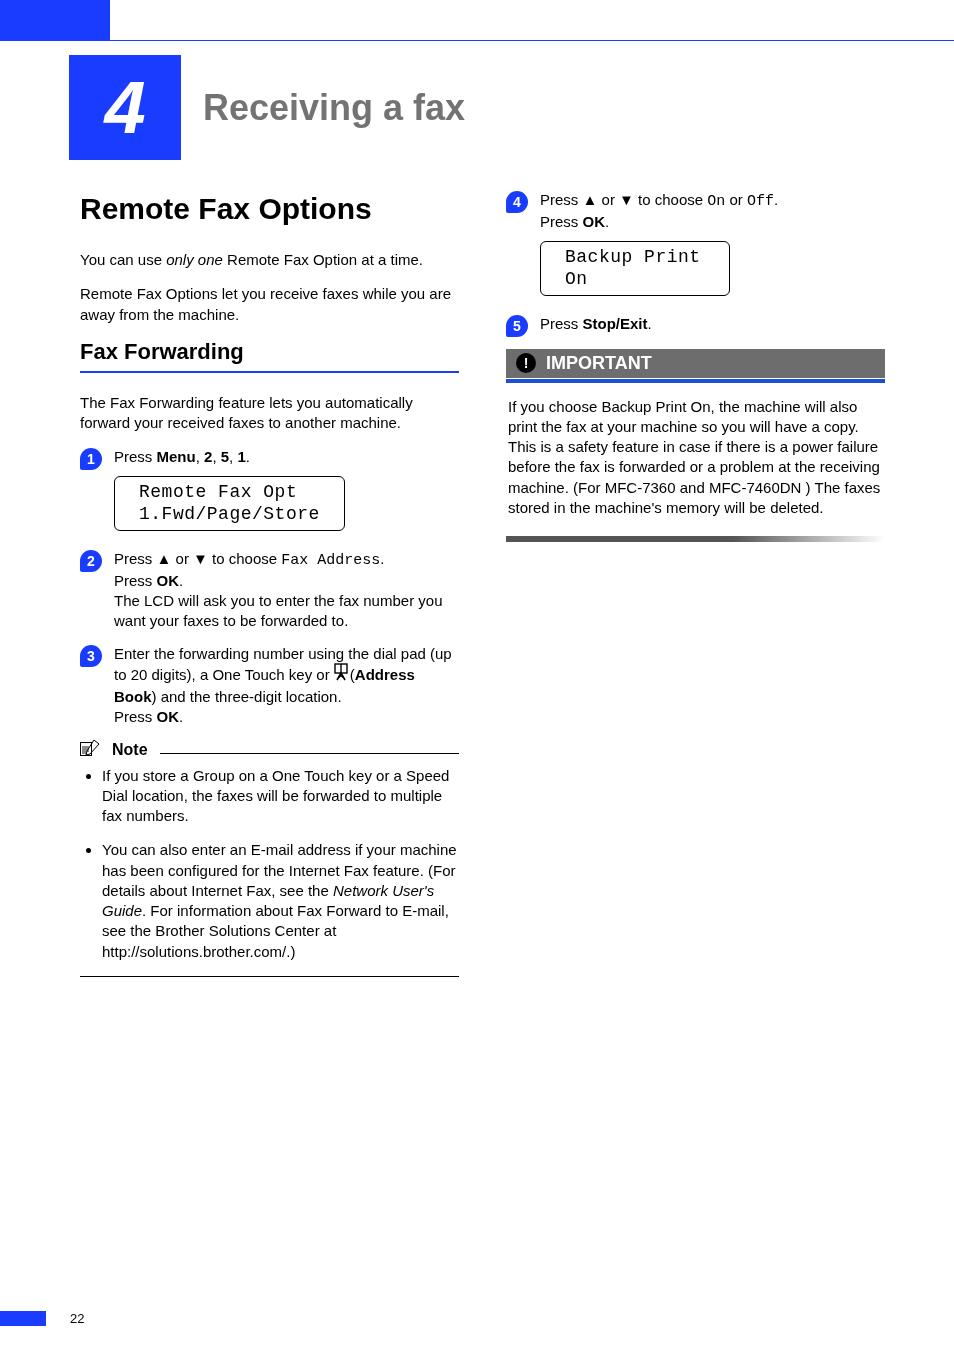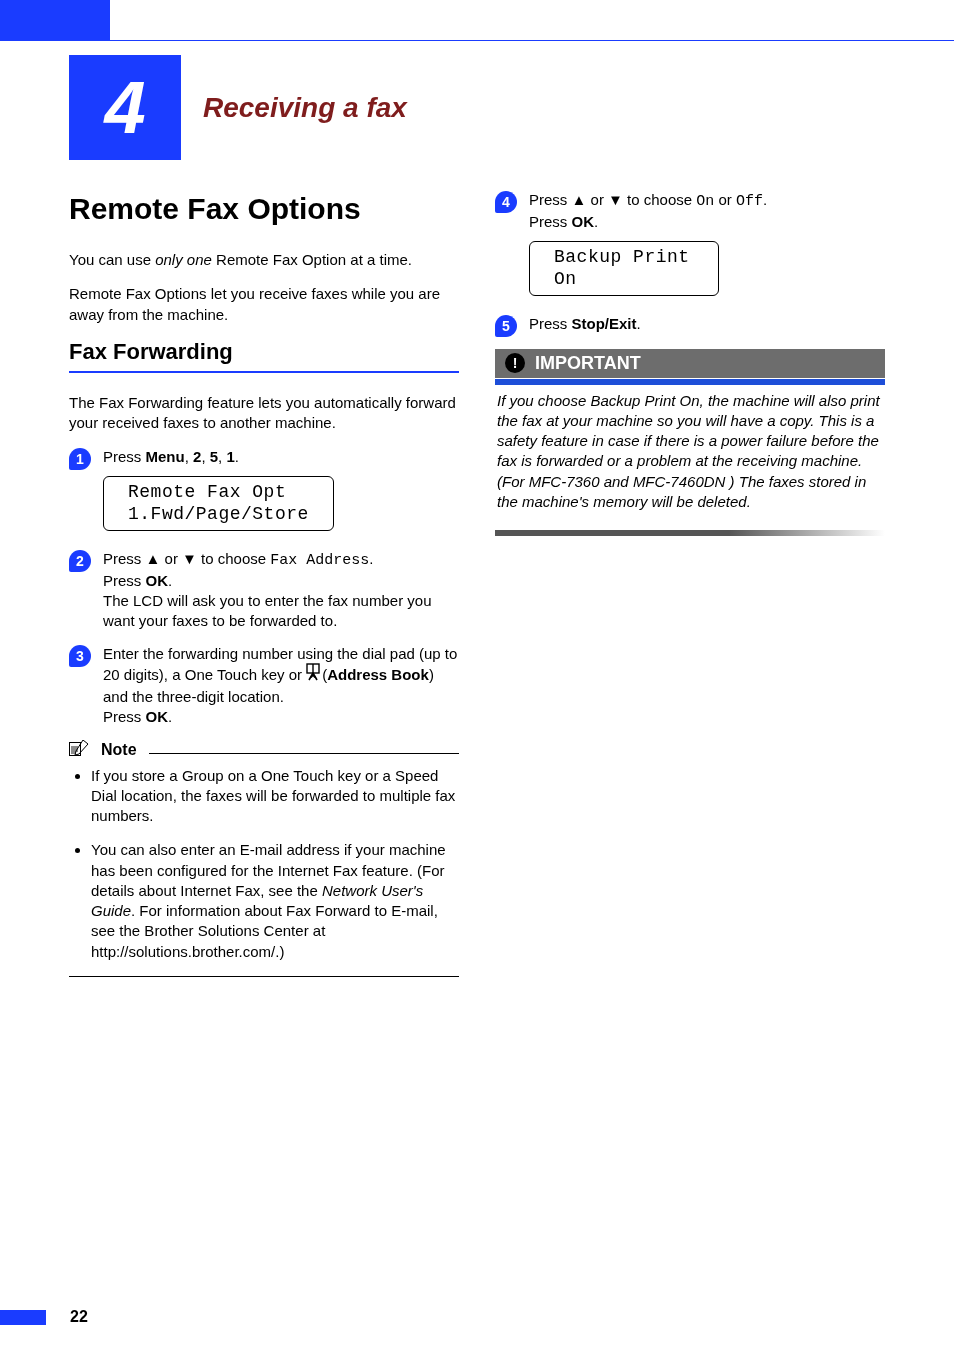--- a/index.html
+++ b/index.html
@@ -40,37 +40,37 @@
       display: flex;
       align-items: center;
       justify-content: center;
       color: #fff;
       font-size: 74px;
       font-weight: bold;
       font-style: italic;
     }
     .chapter-title {
       margin-left: 22px;
-      font-size: 28px;
-      font-weight: bold;
-      color: #7f1d1d;
-      font-style: italic;
+      font-size: 36px;
+      font-weight: bold;
+      color: #737373;
     }
 
     .content {
       position: absolute;
       top: 190px;
       left: 69px;
       right: 69px;
       display: flex;
       gap: 36px;
     }
     .col {
       flex: 1;
       min-width: 0;
+      margin-left: 11px;
     }
 
     .h1 {
       font-size: 30px;
       font-weight: bold;
       margin-top: 2px;
       margin-bottom: 24px;
     }
     .h2 {
       font-size: 22px;
@@ -179,46 +179,45 @@
       border-radius: 50%;
       background: #000;
       color: #fff;
       display: inline-flex;
       align-items: center;
       justify-content: center;
       font-size: 14px;
       font-weight: bold;
     }
     .important-body {
-      border-top: 6px solid #1d4ed8;
-      padding: 6px 2px 0 2px;
+      border-top: 4px solid #1d4ed8;
+      padding: 14px 2px 0 2px;
       line-height: 1.35;
-      font-style: italic;
     }
     .grad-rule {
       height: 6px;
       margin-top: 18px;
       background: linear-gradient(to right, #555 0%, #555 60%, rgba(85,85,85,0) 100%);
     }
 
     .page-foot {
       position: absolute;
       left: 0;
       bottom: 22px;
       display: flex;
       align-items: center;
     }
     .foot-bar {
       width: 46px;
       height: 15px;
       background: #1a3cff;
     }
     .page-num {
-      font-size: 16px;
-      font-weight: bold;
+      font-size: 13px;
+      font-weight: normal;
       margin-left: 24px;
     }
 
     .b { font-weight: bold; }
     .i { font-style: italic; }
     .mono { font-family: "Courier New", monospace; }
     .arrow { font-family: Arial; }
     .addrbook-icon {
       display:inline-block;
       vertical-align:middle;

